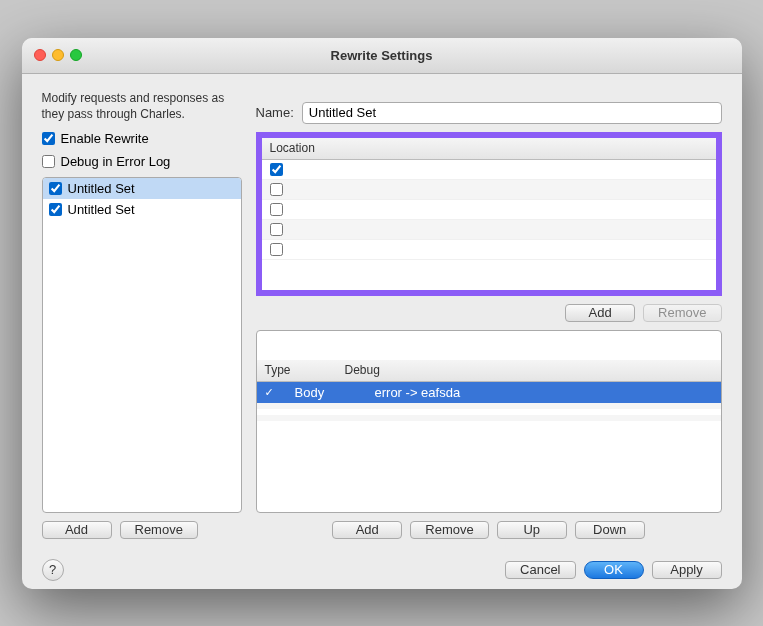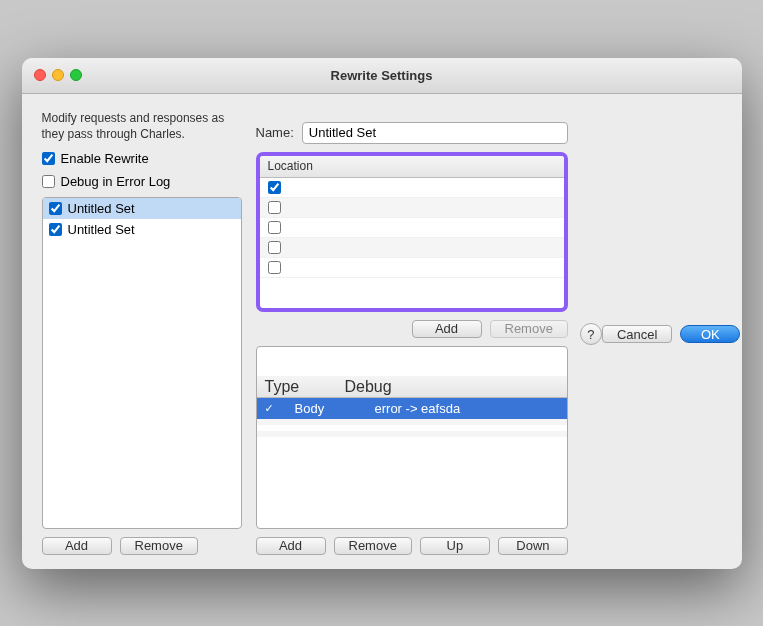--- a/index.html
+++ b/index.html
@@ -51,23 +51,23 @@
     .traffic-light.minimize { background: #febc2e; border: 1px solid #d49a12; }
     .traffic-light.maximize { background: #28c840; border: 1px solid #14a526; }
 
     .titlebar-text {
       font-size: 13px;
       font-weight: 600;
       color: #333;
     }
 
     .content {
-      padding: 16px 20px 14px 20px;
-      display: flex;
-      flex-direction: row;
+      padding: 16px 20px 4px 20px;
+      display: flex;
+      flex-direction: column;
       gap: 12px;
     }
 
     .main-area {
       display: flex;
       gap: 14px;
     }
 
     
     .left-panel {
@@ -167,22 +167,22 @@
       height: 22px;
       border: 1px solid #aaa;
       border-radius: 4px;
       padding: 0 6px;
       font-size: 13px;
       background: #fff;
     }
 
     
     .location-table-wrap {
-      border: 4px solid #8b5cf6;
-      border-radius: 7px;
+      border: 6px solid #8b5cf6;
+      border-radius: 0;
       overflow: hidden;
       background: #fff;
     }
 
     .table-header {
       background: linear-gradient(180deg, #f5f5f5 0%, #e5e5e5 100%);
       border-bottom: 1px solid #bbb;
       display: flex;
       align-items: center;
       padding: 2px 8px;
@@ -225,21 +225,21 @@
       background: #fff;
     }
 
     .rules-header {
       background: linear-gradient(180deg, #f5f5f5 0%, #e5e5e5 100%);
       border-bottom: 1px solid #bbb;
       display: grid;
       grid-template-columns: 80px 1fr;
       align-items: center;
       padding: 2px 8px;
-      font-size: 16px;
+      font-size: 12px;
       color: #333;
       height: 22px;
       margin-top: 29px;
     }
 
     .rules-rows {
       height: 130px;
       overflow-y: auto;
     }
 

